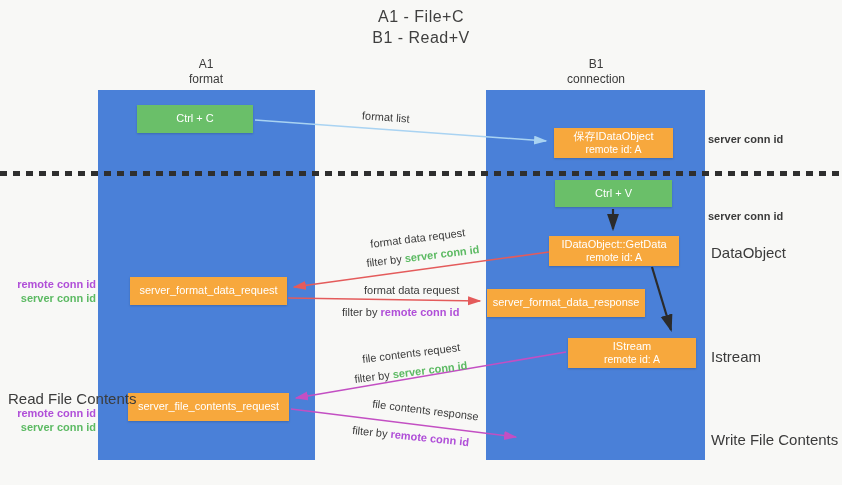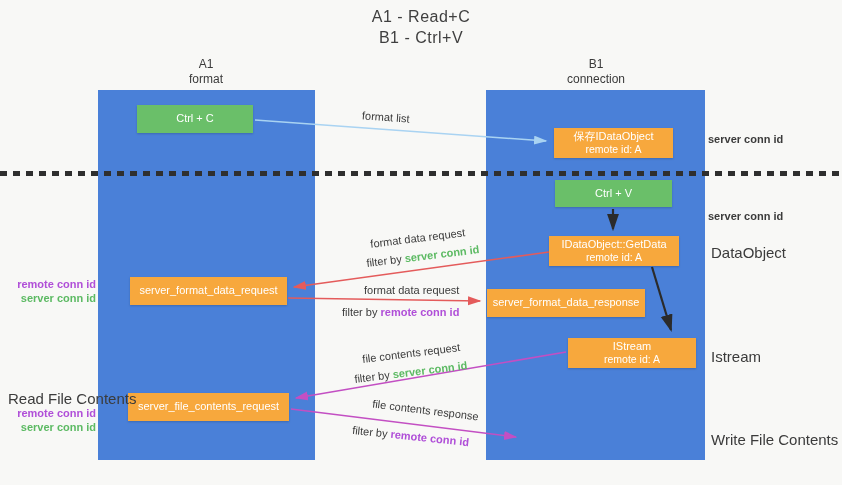--- a/index.html
+++ b/index.html
@@ -28,22 +28,22 @@
 
   .side-label{position:absolute;white-space:nowrap;font-size:15px;color:#3b3b3b;}
   .side-label.conn{font-size:11px;font-weight:bold;}
   .left-stack{position:absolute;left:0;width:96px;text-align:right;font-size:11px;font-weight:bold;line-height:1.3;}
 </style>
 </head>
 <body>
 
 <div id="canvas">
 
-  <div class="title-line" style="top:8px">A1 - Read+C</div>
-  <div class="title-line" style="top:29px">B1 - Ctrl+V</div>
+  <div class="title-line" style="top:8px">A1 - File+C</div>
+  <div class="title-line" style="top:29px">B1 - Read+V</div>
 
   <div class="col-header" style="left:136px;top:57px">
     <div>A1</div>
     <div>format</div>
   </div>
   <div class="col-header" style="left:526px;top:57px">
     <div>B1</div>
     <div>connection</div>
   </div>
 

